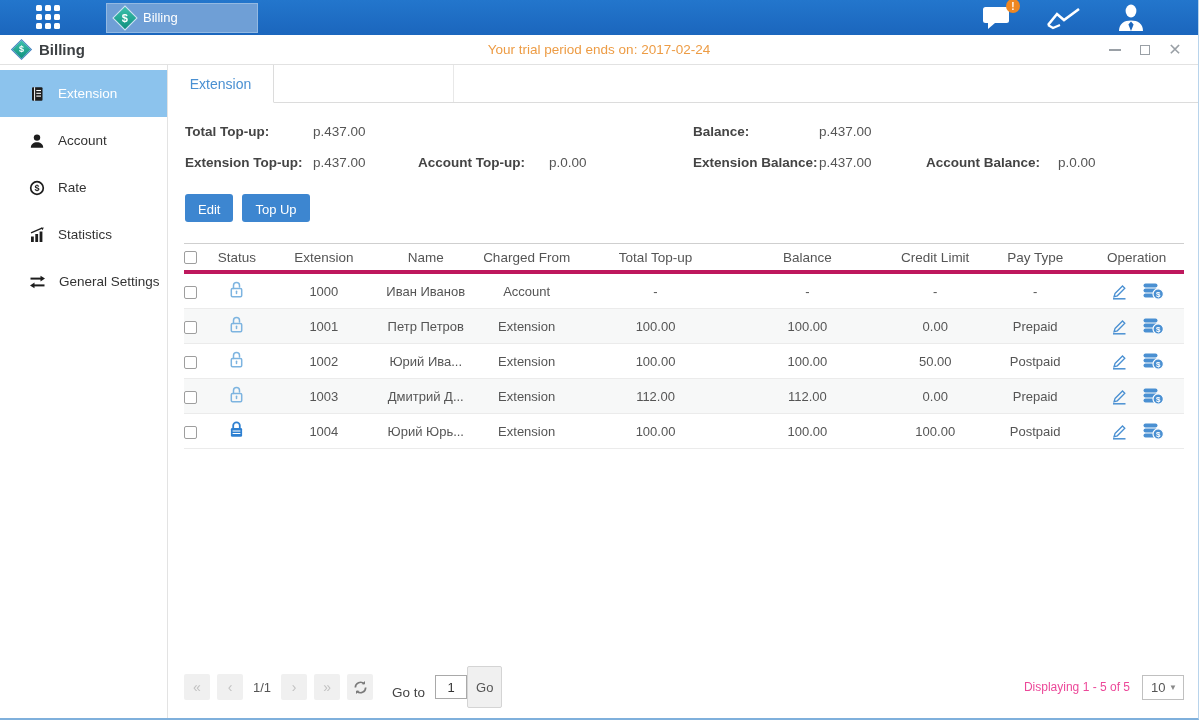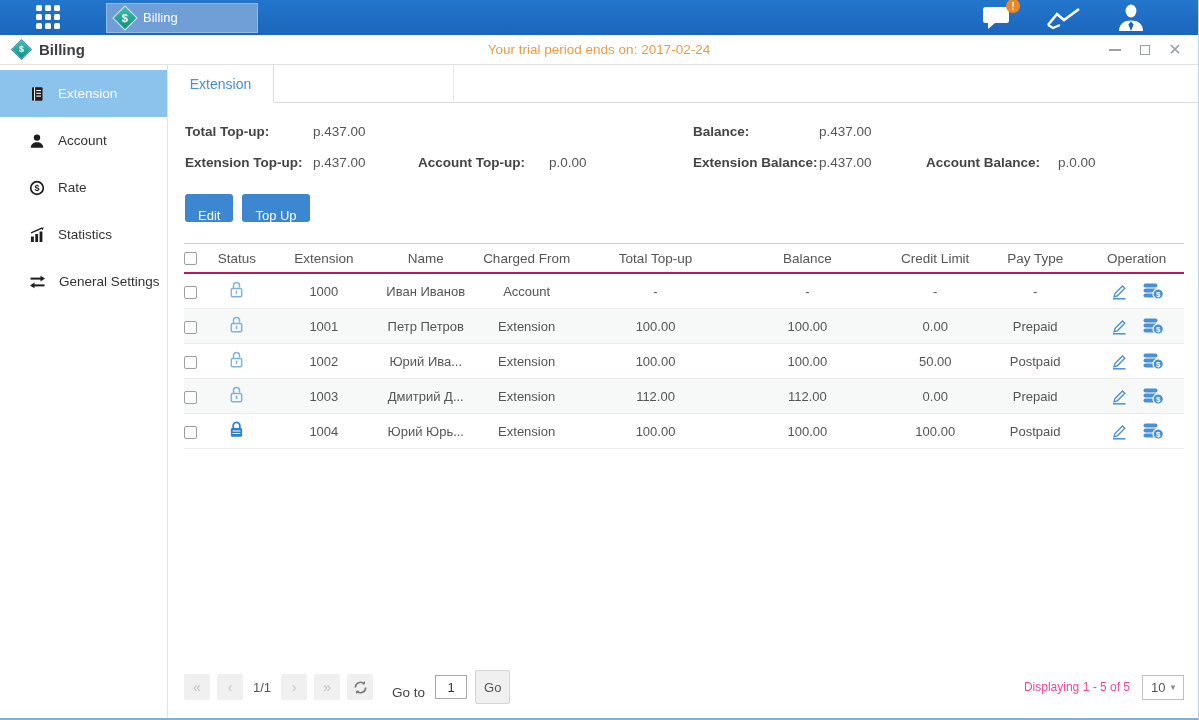--- a/index.html
+++ b/index.html
@@ -57,26 +57,26 @@
          border-bottom:1px solid #fff; cursor:pointer; }
   .tab-phantom { width:180px; border-right:1px solid #e8e8e8; }
 
   .summary { padding:13px 0 0 17px; font-size:13.5px; color:#555; flex:0 0 auto; }
   .sum-row { display:flex; height:31px; align-items:center; }
   .sum-row b { color:#444; }
   .w128{width:128px;} .w105{width:105px;} .w380{width:380px;} .w131{width:131px;}
   .w144{width:144px;} .w126{width:126px;} .w107{width:107px;} .w132{width:132px;}
 
   .btn-row { margin:16px 0 0 17px; display:flex; gap:9px; flex:0 0 auto; }
-  .btn-blue { height:28px; padding:14px 13px; background:#3d86d0; color:#fff; border:none;
+  .btn-blue { height:28px; padding:8px 13px; background:#3d86d0; color:#fff; border:none;
               border-radius:3px; font-size:13px; font-family:inherit; cursor:pointer; }
 
   .table { margin:21px 14px 0 16px; flex:0 0 auto; }
   .thead { height:31px; display:flex; align-items:center; border-top:1px solid #cfcfcf;
-           border-bottom:2px solid #be185d; color:#555; font-size:13.5px; }
+           border-bottom:4px solid #be185d; color:#555; font-size:13.5px; }
   .trow { height:35px; display:flex; align-items:center; border-bottom:1px solid #ebebeb;
           color:#555; font-size:13px; }
   .trow.alt { background:#f7f8f8; }
   .cell { text-align:center; overflow:hidden; white-space:nowrap; }
   .c-cb{width:26px; text-align:left;} .c-status{width:54px;} .c-ext{width:120px;}
   .c-name{width:84px;} .c-charged{width:118px;} .c-topup{width:140px;} .c-bal{width:164px;}
   .c-credit{width:92px;} .c-pay{width:108px;} .c-op{width:95px; display:flex; align-items:center; justify-content:center; gap:14px;}
   .checkbox { display:inline-block; width:13px; height:13px; border:1px solid #9e9e9e;
               border-radius:2px; background:#fff; cursor:pointer; vertical-align:middle; }
   .op-icon { cursor:pointer; display:flex; }
@@ -84,21 +84,21 @@
   
   .pagebar { margin-top:auto; height:52px; display:flex; align-items:center;
              padding:0 14px 10px 16px; flex:0 0 auto; }
   .pg-btn { width:26px; height:26px; background:#f0f0f0; border:none; border-radius:2px;
             color:#c2c2c2; font-size:14px; display:flex; align-items:center; justify-content:center;
             cursor:pointer; margin-right:7px; font-family:inherit; }
   .pg-ind { color:#555; font-size:13px; margin:0 10px 0 3px; }
   .goto-label { color:#444; font-size:13.5px; margin:10px 10px 0 12px; }
   .goto-input { width:32px; height:24px; border:1px solid #a9a9a9; text-align:center;
                 font-size:13px; font-family:inherit; color:#333; }
-  .go-btn { height:34px; padding:0 8px; margin-left:8px; background:#f0f0f0; border:1px solid #d4d4d4;
+  .go-btn { height:42px; padding:0 8px; background:#f0f0f0; border:1px solid #d4d4d4;
             border-radius:2px; font-size:13px; color:#555; cursor:pointer; font-family:inherit; }
   .pg-right { margin-left:auto; display:flex; align-items:center; }
   .displaying { color:#ec4899; font-size:12px; }
   .page-size { margin-left:12px; width:42px; height:25px; border:1px solid #c0c0c0; background:#fff;
                display:flex; align-items:center; padding:0 6px 0 8px; cursor:pointer;
                font-size:13px; color:#555; justify-content:space-between; }
   .page-size .arrow { color:#8a8a8a; font-size:8px; }
 </style>
 </head>
 <body>

